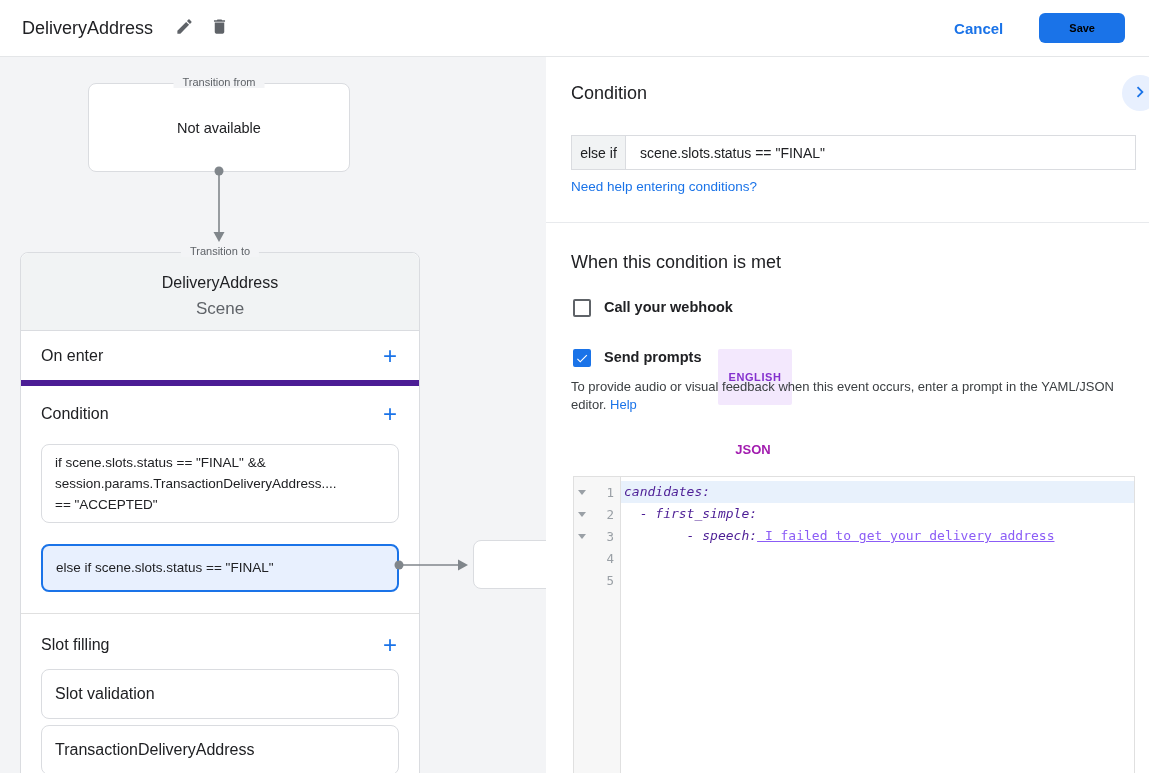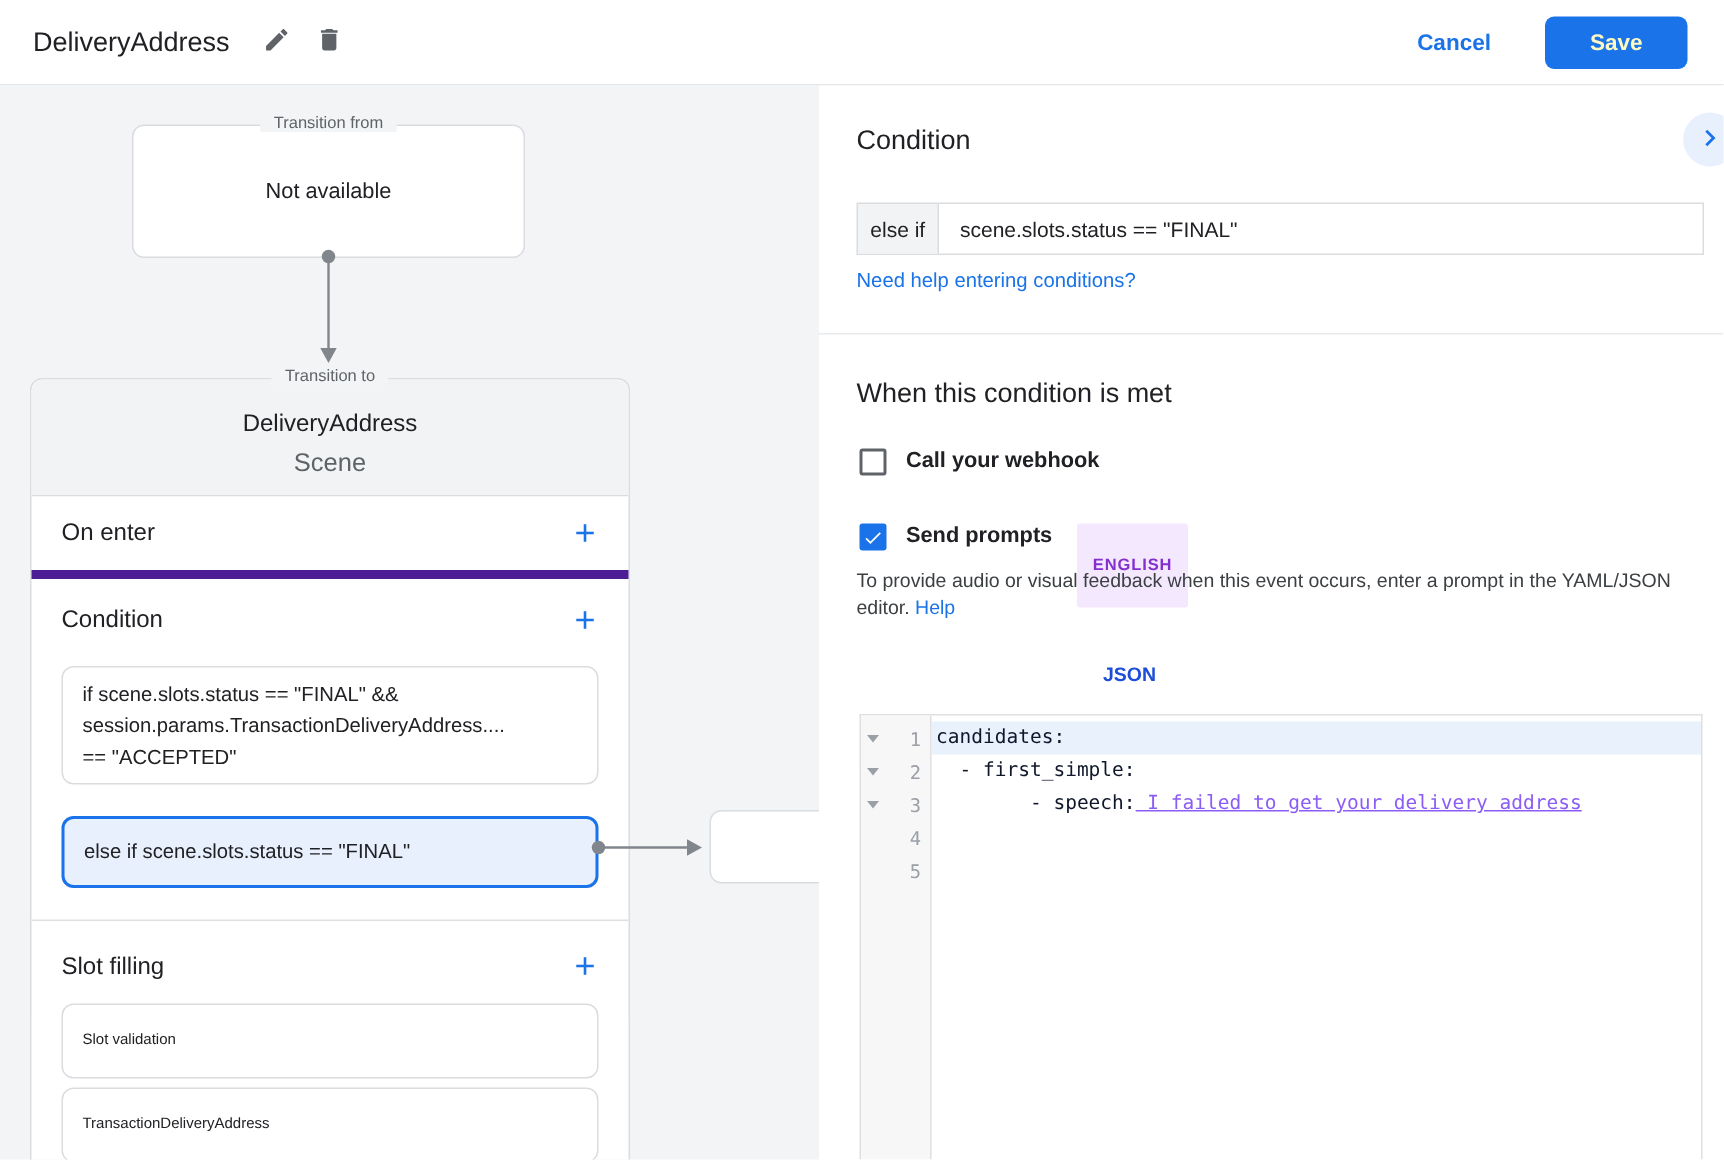--- a/index.html
+++ b/index.html
@@ -10,21 +10,21 @@
   .topbar { position:absolute; left:0; top:0; width:1149px; height:57px; background:#fff;
     border-bottom:1px solid #e4e6e8; display:flex; align-items:center; padding:0 24px 0 22px; }
   .topbar-title { font-size:18px; color:#202124; }
   .icon-btn { border:none; background:none; cursor:pointer; display:flex; align-items:center; }
   .icon-btn svg { fill:#5f6368; width:19px; height:19px; }
   .edit-btn { margin-left:22px; }
   .del-btn { margin-left:16px; }
   .spacer { flex:1; }
   .cancel-btn { border:none; background:none; color:#1a73e8; font-size:15px; font-weight:700;
     margin-right:36px; cursor:pointer; font-family:inherit; }
-  .save-btn { border:none; background:#1a73e8; color:#fef9c3; font-size:15px; font-weight:700;
+  .save-btn { border:none; background:#1a73e8; color:#000000; font-size:11px; font-weight:700;
     padding:9px 30px; border-radius:6px; cursor:pointer; font-family:inherit; }
 
   
   .diagram { position:absolute; left:0; top:57px; width:546px; height:716px;
     background:#f3f4f6; overflow:hidden; }
   .legend { position:absolute; top:-8px; left:50%; transform:translateX(-50%);
     background:#f3f4f6; padding:0 9px; font-size:11px; color:#5f6368; white-space:nowrap; }
   .from-box { position:absolute; left:88px; top:26px; width:262px; height:89px;
     background:#fff; border:1px solid #dadce0; border-radius:8px; }
   .from-box .value { position:absolute; left:0; right:0; top:36px; text-align:center;
@@ -48,21 +48,21 @@
   .sec-divider { border-bottom:6px solid #4c1d95; }
   .cond-section { padding-bottom:21px; border-bottom:1px solid #e0e0e0; }
   .cond-box { margin:3px 20px 0 20px; background:#fff; border:1px solid #dadce0;
     border-radius:8px; padding:7px 13px; font-size:13.5px; line-height:21px; color:#202124;
     cursor:pointer; }
   .cond-box.selected { margin-top:21px; background:#e8f0fe; border:2px solid #1a73e8;
     padding:12px 13px; line-height:20px; }
   .slot-section { padding-top:6px; }
   .slot-row { height:49px; }
   .slot-box { margin:0 20px 6px 20px; background:#fff; border:1px solid #dadce0;
-    border-radius:8px; padding:14px 13px; font-size:10px; line-height:20px; color:#202124;
+    border-radius:8px; padding:14px 13px; font-size:16px; line-height:20px; color:#202124;
     cursor:pointer; }
 
   
   .panel { position:absolute; left:546px; top:57px; width:603px; height:716px;
     background:#fff; overflow:hidden; }
   .panel-h { position:absolute; left:25px; font-size:18px; font-weight:400; color:#202124; }
   .collapse-btn { position:absolute; left:576px; top:18px; width:36px; height:36px;
     border-radius:50%; background:#e8f0fe; border:none; cursor:pointer; padding:0;
     display:flex; align-items:center; justify-content:center; }
   .collapse-btn svg { fill:#1a73e8; width:22px; height:22px; }
@@ -82,40 +82,40 @@
     align-items:center; justify-content:center; }
   .checkbox.checked svg { fill:#fff; width:15px; height:15px; }
   .check-label { margin-left:13px; font-size:14.5px; font-weight:700; color:#202124; }
   .lang-badge { margin-left:17px; background:#f3e8fd; color:#8430ce; font-size:11px;
     font-weight:700; letter-spacing:0.6px; padding:22px 10px; border-radius:2px; }
   .note { position:absolute; left:25px; top:321px; width:578px; font-size:13px;
     line-height:17.5px; color:#3c4043; }
   .note a { color:#1a73e8; text-decoration:none; cursor:pointer; }
   .tabs { position:absolute; left:27px; top:377px; display:flex; }
   .tab { width:120px; height:31px; display:flex; align-items:center; justify-content:center;
-    font-size:13px; font-weight:700; color:#1d4ed8; cursor:pointer; }
+    font-size:13px; font-weight:700; color:#a21caf; cursor:pointer; }
   .tab.active { background:#e8f0fe; color:#1a73e8;margin-top:48px; }
 
   
   .editor { position:absolute; left:27px; top:419px; width:562px; bottom:0;
     border:1px solid #e0e0e0; border-bottom:none; display:flex; background:#fff; }
   .gutter { width:47px; background:#f7f7f7; border-right:1px solid #e0e0e0;
     padding-top:4px; flex:none; }
   .gutter-row { height:22px; display:flex; align-items:center; }
   .fold { width:15px; display:flex; justify-content:center; cursor:pointer; }
   .fold-tri { width:0; height:0; border-left:4px solid transparent;
     border-right:4px solid transparent; border-top:5px solid #9aa0a6; }
   .fold.hidden { visibility:hidden; }
   .line-num { flex:1; text-align:right; padding-right:6px;
     font-family:"DejaVu Sans Mono", monospace; font-size:12.5px; color:#9aa0a6; }
   .code-area { flex:1; padding-top:4px; overflow:hidden; cursor:text; }
   .code-line { height:22px; line-height:22px; white-space:pre; padding-left:3px;
     font-family:"DejaVu Sans Mono", monospace; font-size:13px; }
   .code-line.highlight { background:#e8f1fc; }
-  .tok-key { color:#0f172a; }
+  .tok-key { color:#4c1d95;font-style:italic; }
   .tok-val { color:#8b5cf6;text-decoration:underline; }
 </style>
 </head>
 <body>
 
 <div class="topbar">
   <span class="topbar-title">DeliveryAddress</span>
   <button class="icon-btn edit-btn">
     <span><svg viewBox="0 0 24 24" width="19" height="19" fill="#5f6368">
           <path d="M3 17.25V21h3.75L17.81 9.94l-3.75-3.75L3 17.25zM20.71 7.04c.39-.39.39-1.02 0-1.41l-2.34-2.34c-.39-.39-1.02-.39-1.41 0l-1.83 1.83 3.75 3.75 1.83-1.83z"></path>

